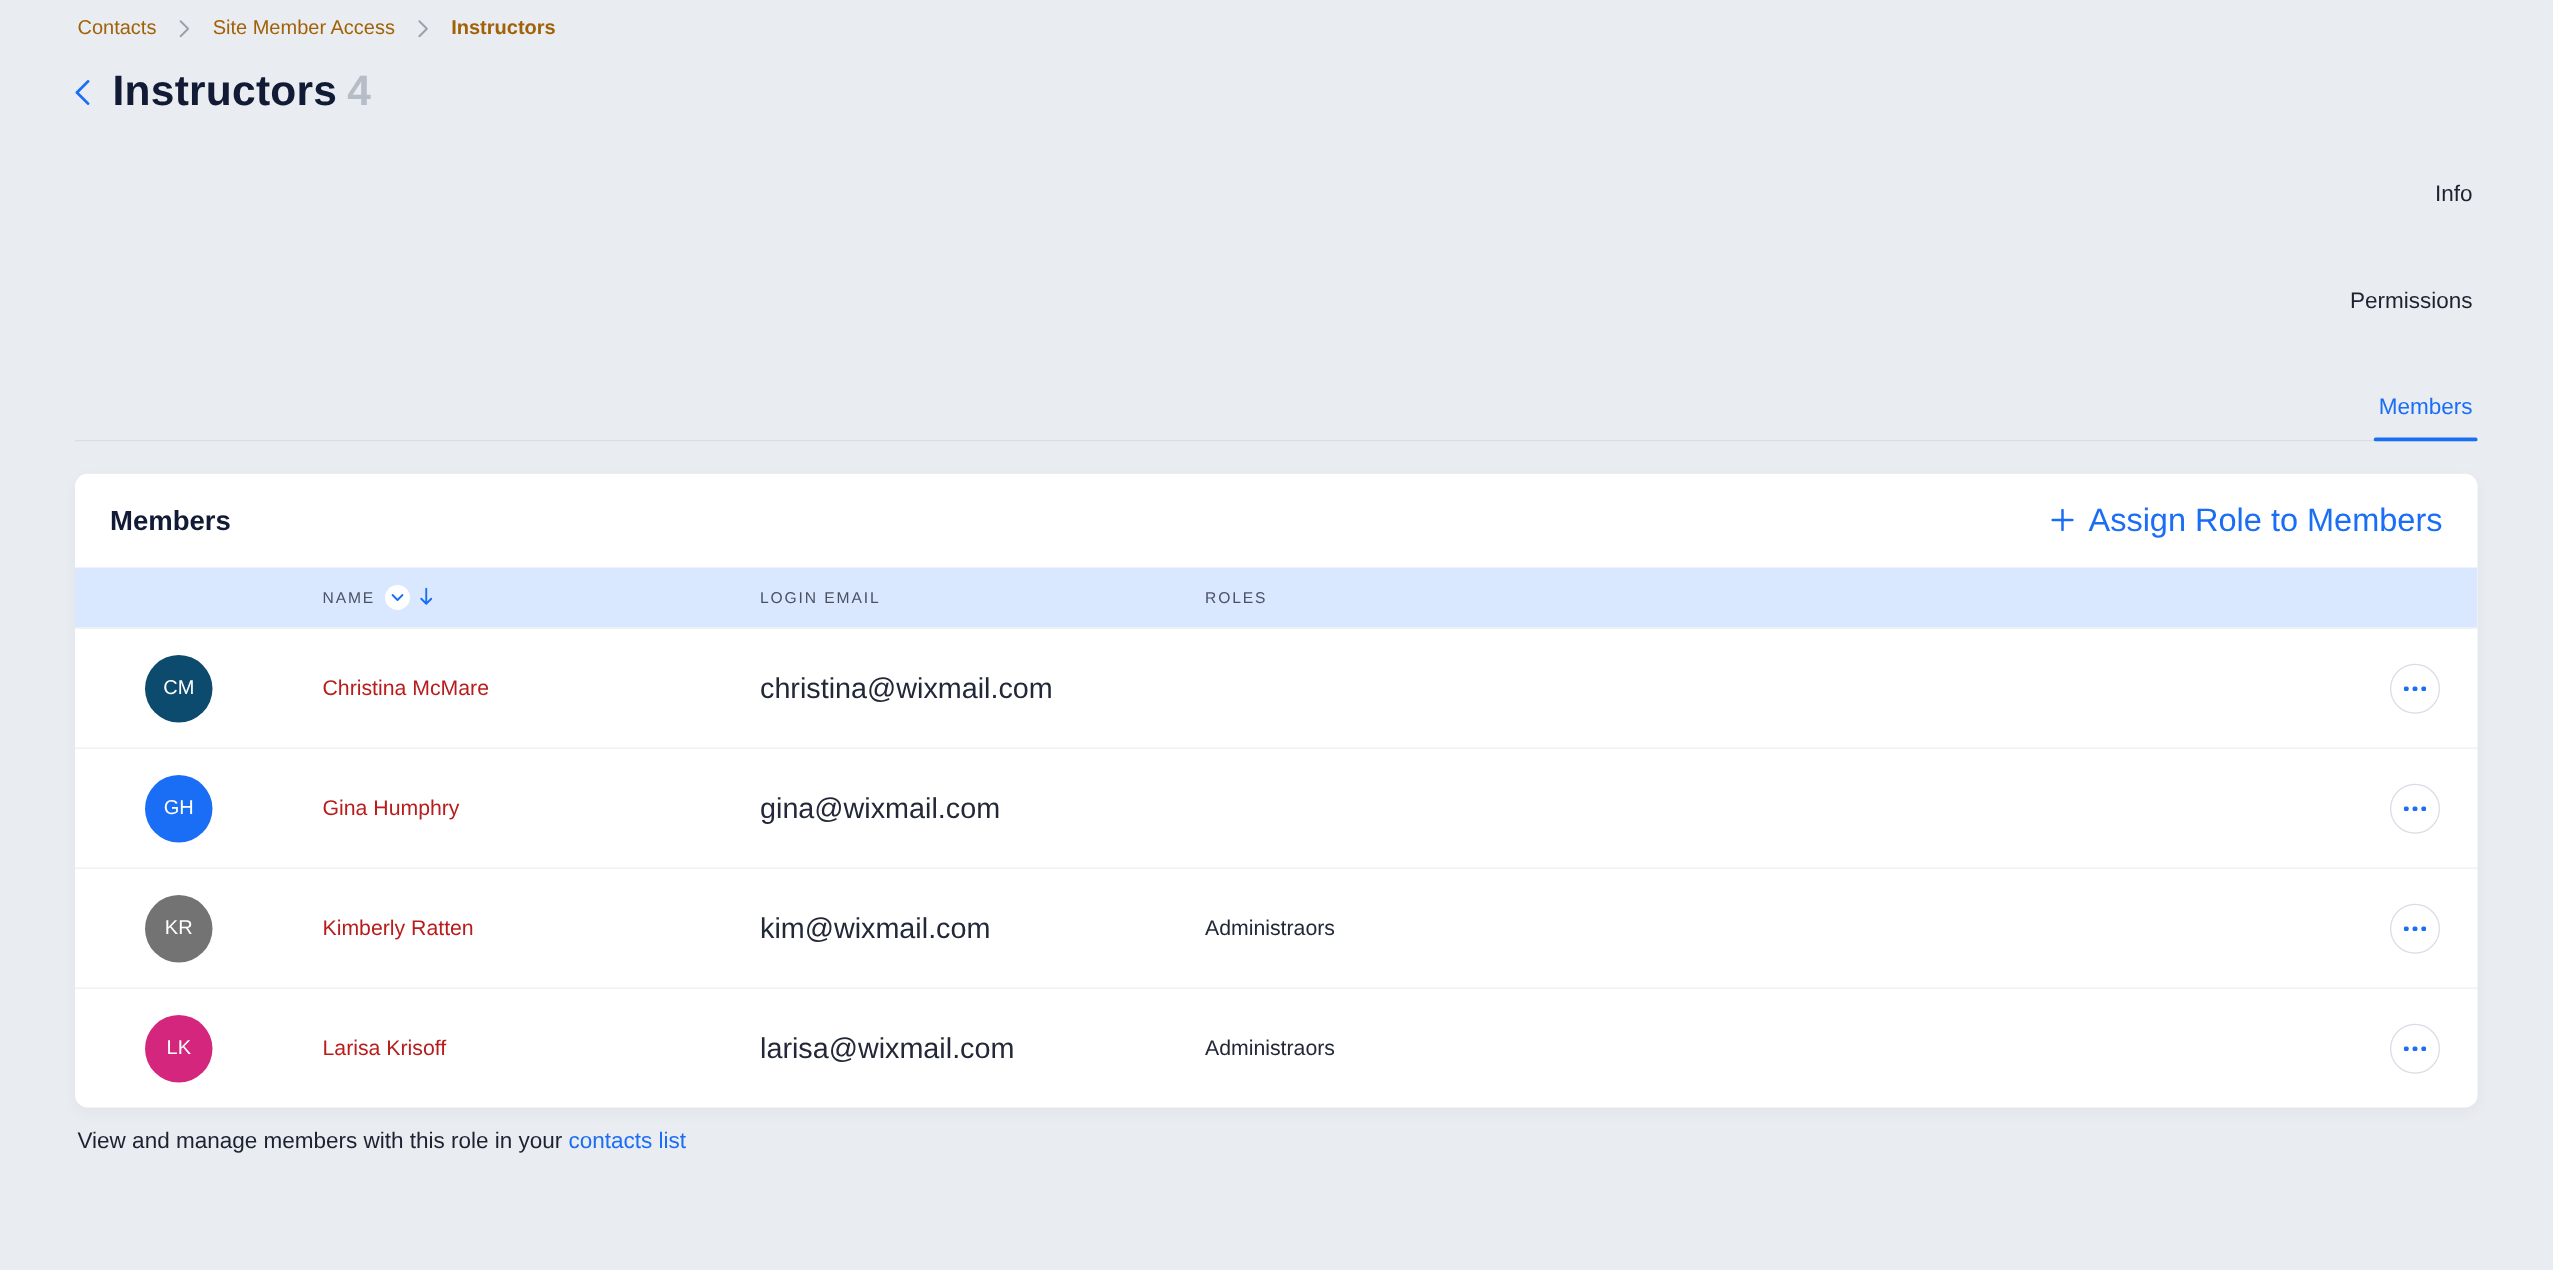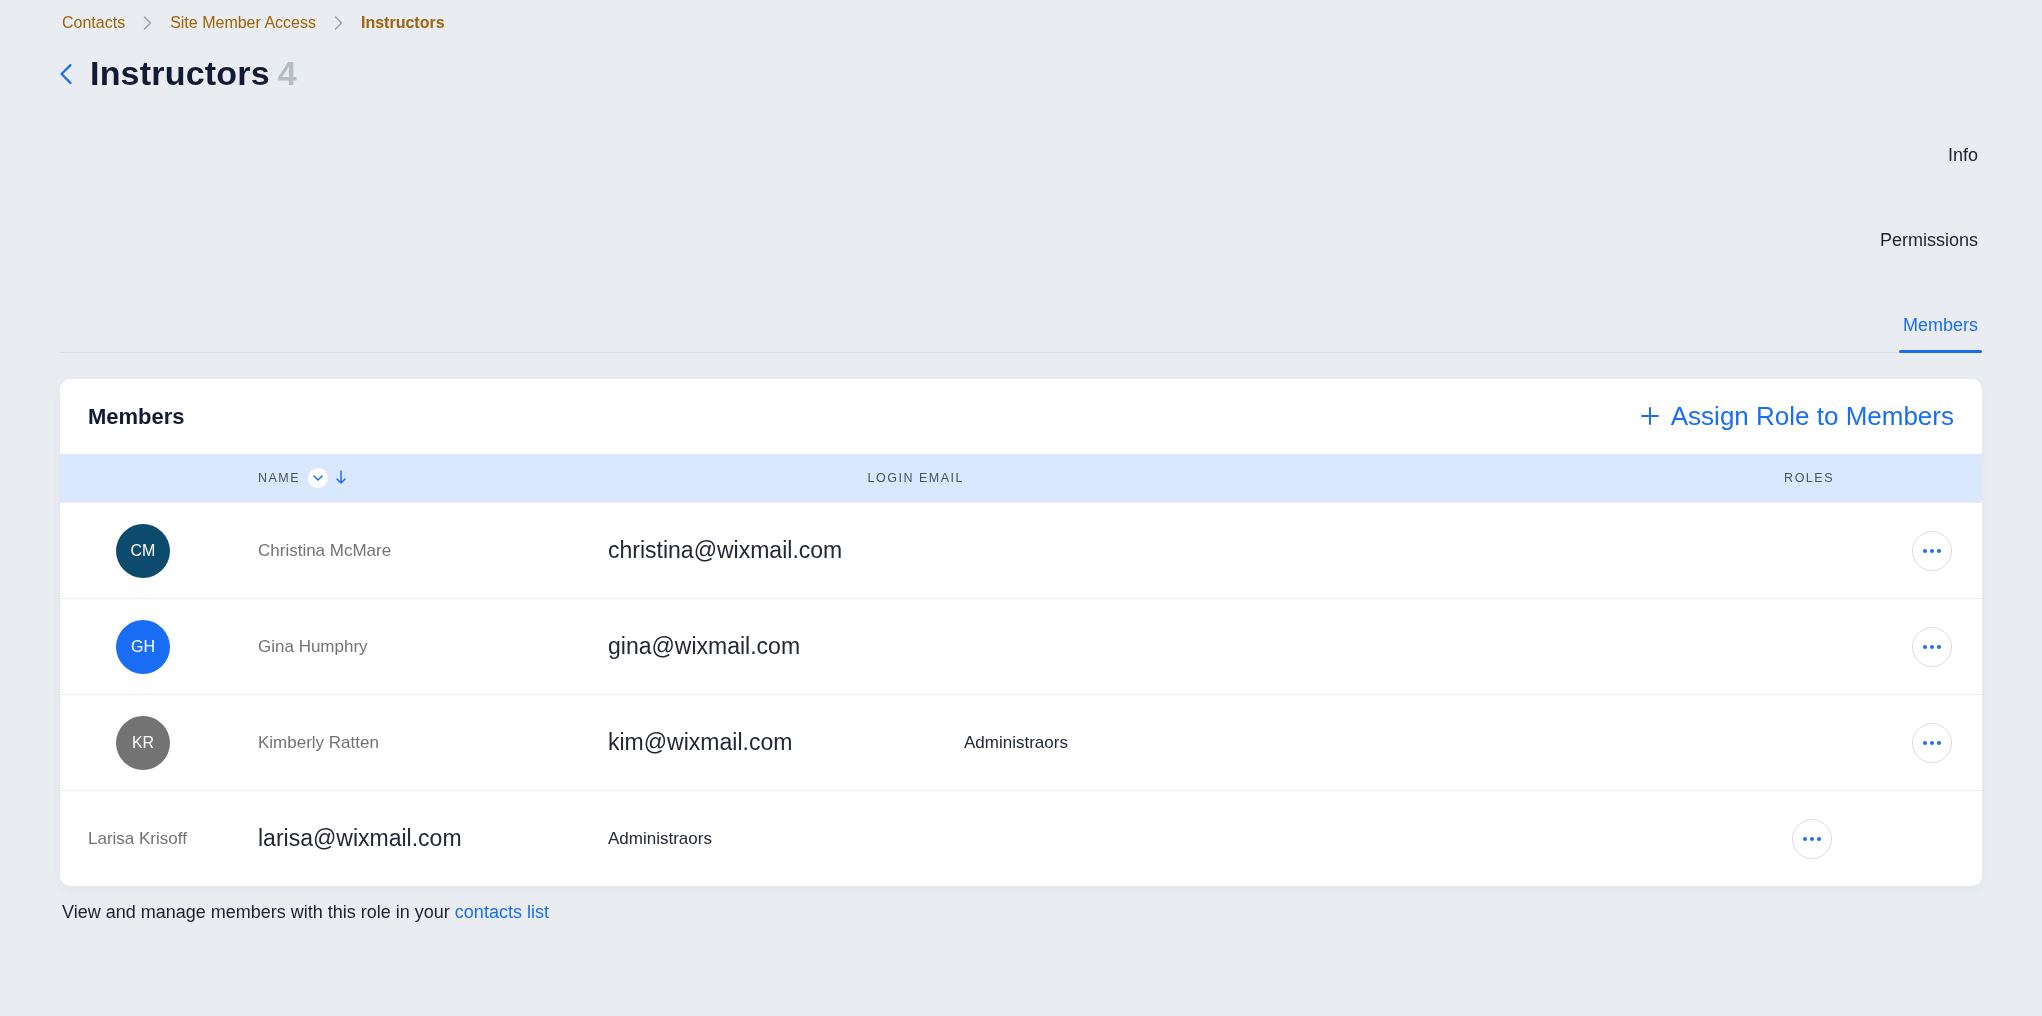--- a/index.html
+++ b/index.html
@@ -68,21 +68,21 @@
   .thead {
     background:#d9e8ff;
     display:grid;
     grid-template-columns: 170px 350px 356px 1fr 120px;
     align-items:center;
     padding:0 28px;
     height:48px;
   }
   .th {
     font-size:12.5px; letter-spacing:.12em;
-    color:#4a5163; text-transform:uppercase;text-align:right;
+    color:#4a5163; text-transform:uppercase;
   }
   .th.name { grid-column: 2; display:flex; align-items:center; gap:8px; }
   .th.email { grid-column: 3; }
   .th.roles { grid-column: 4; }
   .sort-circle {
     width:20px; height:20px; border-radius:50%;
     background:#fff; display:flex; align-items:center; justify-content:center;
   }
   .sort-circle svg { width:10px; height:7px; color:#1a6ef5; }
   .sort-arrow svg { width:10px; height:14px; color:#1a6ef5; }
@@ -94,21 +94,21 @@
     padding:0 28px;
     height:96px;
     border-top:1px solid #ebedf2;
   }
   .avatar {
     width:54px; height:54px; border-radius:50%;
     color:#fff; font-size:16px; font-weight:500;
     display:flex; align-items:center; justify-content:center;
     margin-left:28px;
   }
-  .cell-name { font-size:17px; color:#737373; }
+  .cell-name { font-size:17px; color:#b91c1c; }
   .cell-email { font-size:23px; color:#222838; }
   .cell-roles { font-size:17px; color:#222838; }
   .row-actions { display:flex; justify-content:flex-end; padding-right:2px; }
   .dots-btn {
     width:40px; height:40px; border-radius:50%;
     border:1px solid #d8dde6; cursor:pointer;
     display:flex; align-items:center; justify-content:center;
     color:#1a6ef5; background:#fff;
   }
   .dots-btn svg { width:18px; }
@@ -234,20 +234,23 @@
             <div class="dots-btn">
               <svg viewBox="0 0 18 4" fill="currentColor">
                 <circle cx="2" cy="2" r="2"></circle>
                 <circle cx="9" cy="2" r="2"></circle>
                 <circle cx="16" cy="2" r="2"></circle>
               </svg>
             </div>
           </div>
         </div>
         <div class="trow">
+          <div>
+            <div class="avatar" style="background:#d5267d">LK</div>
+          </div>
           <div class="cell-name">Larisa Krisoff</div>
           <div class="cell-email">larisa@wixmail.com</div>
           <div class="cell-roles">Administraors</div>
           <div class="row-actions">
             <div class="dots-btn">
               <svg viewBox="0 0 18 4" fill="currentColor">
                 <circle cx="2" cy="2" r="2"></circle>
                 <circle cx="9" cy="2" r="2"></circle>
                 <circle cx="16" cy="2" r="2"></circle>
               </svg>

